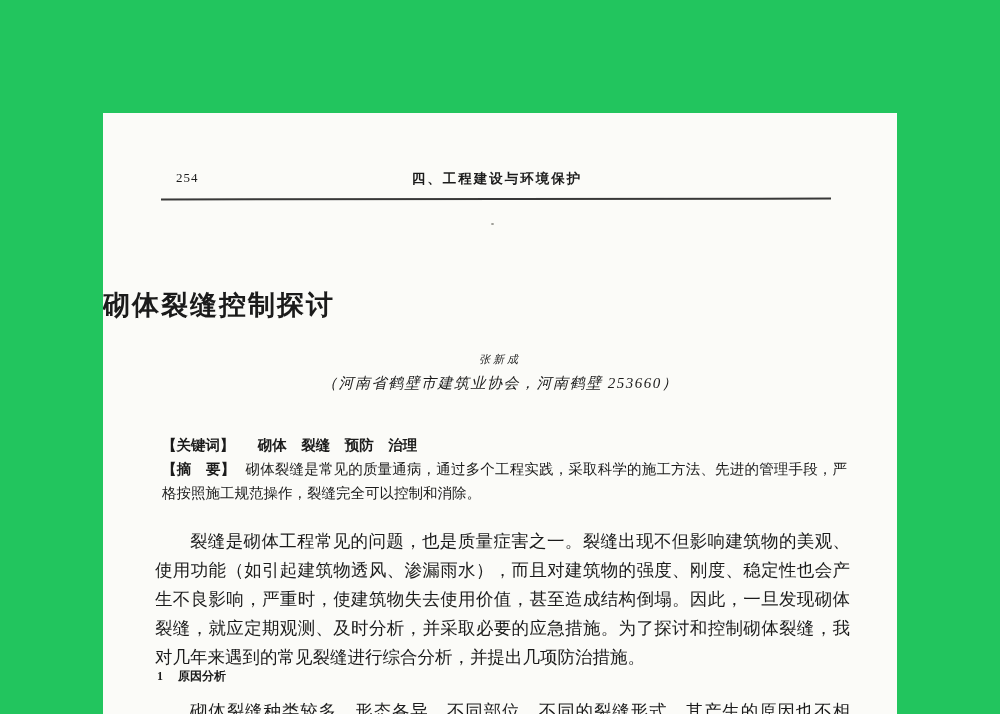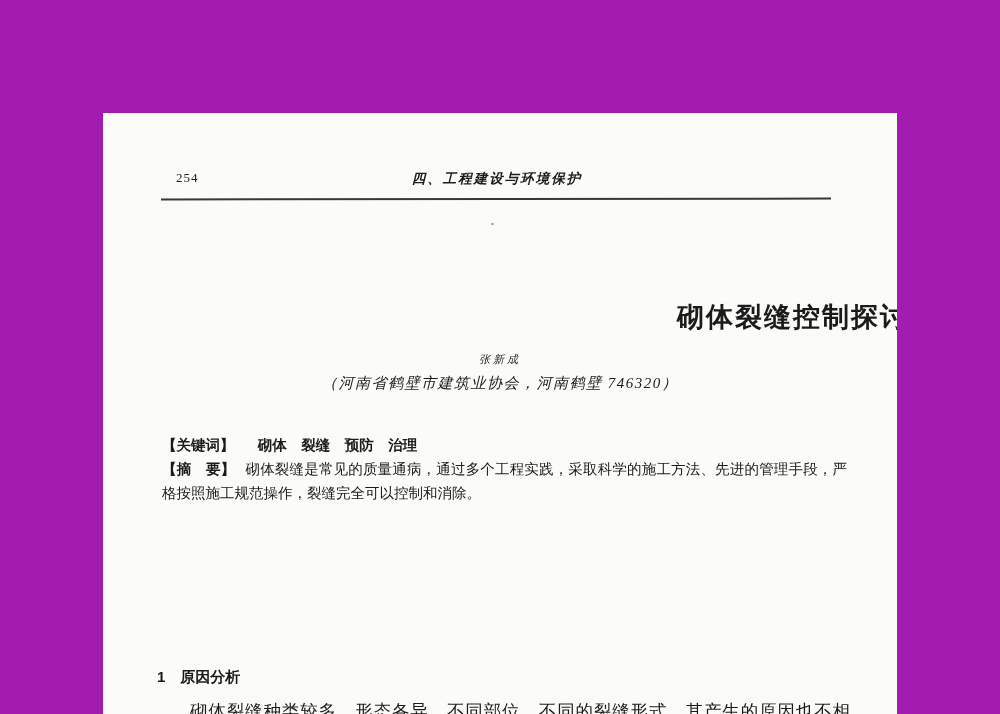--- a/index.html
+++ b/index.html
@@ -6,52 +6,51 @@
   body {
     width: 1000px; height: 714px;
     background: #000;
     overflow: hidden;
     position: relative;
     font-family: "Liberation Serif", serif;
   }
   .canvas {
     position: absolute; left: 0; top: 0;
     width: 1000px; height: 714px;
-    background: #a21caf;
+    background: #22c55e;
     overflow: hidden;
   }
   .paper {
     position: absolute;
     left: 103px; top: 113px;
     width: 794px; height: 640px;   
     background: #fbfbf8;
     color: #1b1b1b;
     overflow: hidden;
   }
   .header { position: absolute; top: 57px; left: 60px; width: 668px; height: 20px; }
   .pagenum {
     position: absolute; left: 13px; top: 0;
     font-size: 13px; letter-spacing: 1px;
     font-family: "Liberation Serif", serif;
   }
   .running-title {
     display: block; text-align: center;
     font-size: 13.5px; font-weight: bold; letter-spacing: 2px;
     font-family: "Liberation Sans", sans-serif;
-    font-style: italic;
   }
   .rule {
     position: absolute; top: 85px; left: 58px; width: 670px; height: 0;
     border-bottom: 2px solid #1c1c1c;
     opacity: .88;
     transform: rotate(-0.08deg);
   }
   .title {
-    position: absolute; top: 174px; left: 0; width: 794px; margin: 12px;
-    text-align: right;
+    position: absolute; top: 174px; left: 0; width: 794px; margin: 0;
+    text-align: left;
     font-size: 27px; font-weight: bold; letter-spacing: 2px;
     font-family: "Liberation Sans", sans-serif;
   }
   .author {
     position: absolute; top: 239px; left: 0; width: 794px;
     text-align: center; font-size: 11px; letter-spacing: 3px;
     font-style: italic;
   }
   .affiliation {
     position: absolute; top: 261px; left: 0; width: 794px;
@@ -67,22 +66,22 @@
   .abs-label { margin-right: .7em; }
   .kw-label { margin-right: 1.6em; }
   .kw { margin-right: 1em; font-weight: bold; }
   .body-para {
     position: absolute; top: 414px; left: 52px; width: 695px; margin: 0;
     font-size: 17.5px; line-height: 29px;
     text-align: justify; text-indent: 2em;
   }
   .section-heading {
     position: absolute; top: 555px; left: 54px;
-    font-size: 15px; font-weight: bold;
-    font-family: Liberation Sans, sans-serif;
+    font-size: 12px; font-weight: bold;
+    font-family: Liberation Serif, serif;
   }
   .sec-num { margin-right: 15px; }
   .partial-line {
     position: absolute; top: 584px; left: 52px; width: 695px; margin: 0;
     font-size: 17.5px; line-height: 29px;
     text-align: justify; text-indent: 2em;
   }
   .artifact-dot {
     position: absolute; top: 110px; left: 388px;
     width: 3px; height: 2px; background: #9a9a94; border-radius: 50%;
@@ -98,31 +97,32 @@
       <span class="pagenum">254</span>
       <span class="running-title">四、工程建设与环境保护</span>
     </div>
     <div class="rule"></div>
 
     <div class="artifact-dot"></div>
 
     <h1 class="title">砌体裂缝控制探讨</h1>
 
     <div class="author">张新成</div>
-    <div class="affiliation">（河南省鹤壁市建筑业协会，河南鹤壁 746320）</div>
+    <div class="affiliation">（河南省鹤壁市建筑业协会，河南鹤壁 253660）</div>
 
     <div class="abstract-block">
       <p>
         <span class="label kw-label">【关键词】</span><span class="kw">砌体</span><span class="kw">裂缝</span><span class="kw">预防</span><span class="kw">治理</span>
       </p>
       <p>
         <span class="label abs-label">【摘　要】</span><span>砌体裂缝是常见的质量通病，通过多个工程实践，采取科学的施工方法、先进的管理手段，严格按照施工规范操作，裂缝完全可以控制和消除。</span>
       </p>
     </div>
 
+    <p class="body-para">裂缝是砌体工程常见的问题，也是质量症害之一。裂缝出现不但影响建筑物的美观、使用功能（如引起建筑物透风、渗漏雨水），而且对建筑物的强度、刚度、稳定性也会产生不良影响，严重时，使建筑物失去使用价值，甚至造成结构倒塌。因此，一旦发现砌体裂缝，就应定期观测、及时分析，并采取必要的应急措施。为了探讨和控制砌体裂缝，我对几年来遇到的常见裂缝进行综合分析，并提出几项防治措施。</p>
 
     <div class="section-heading">
       <span class="sec-num">1</span><span>原因分析</span>
     </div>
 
     <p class="partial-line">砌体裂缝种类较多，形态各异，不同部位、不同的裂缝形式，其产生的原因也不相同，就其</p>
 
   </div>
 </div>
 

